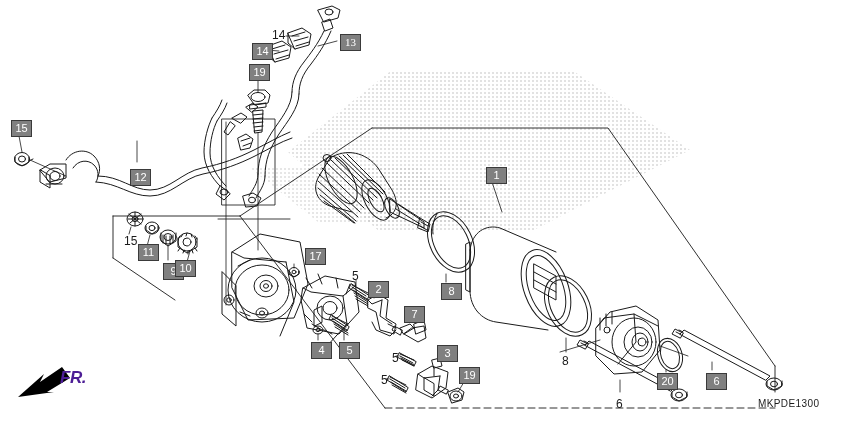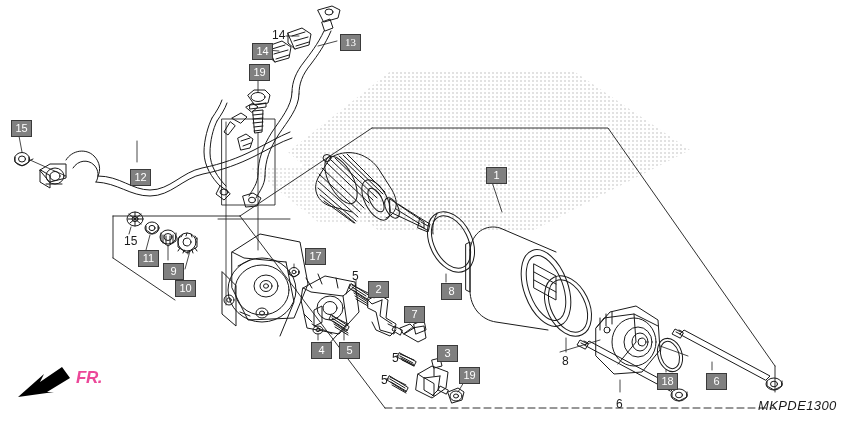--- a/index.html
+++ b/index.html
@@ -31,34 +31,32 @@
   .plain{
     position:absolute;
     color:#1a1a1a;
     font-size:12px;
     line-height:13px;
     user-select:none;
   }
   #partno{
     position:absolute;
     color:#1a1a1a;
-    font-size:13px;
+    font-size:10px;
     letter-spacing:0.4px;
     white-space:nowrap;
-    font-style:italic;
   }
   #fr-text{
     position:absolute;
     font-family:"Liberation Sans", sans-serif;
     font-size:17px;
     font-weight:bold;
     font-style:italic;
-    color:#ec4899;
+    color:#4c1d95;
     letter-spacing:-0.5px;
-    margin-left:16px;
   }
 </style>
 </head>
 <body>
 
 <div id="sheet">
 
   <svg id="art" viewBox="0 0 842 421" xmlns="http://www.w3.org/2000/svg">
     <defs>
       <pattern id="dots" width="4" height="4" patternUnits="userSpaceOnUse">
@@ -411,33 +409,33 @@
 
     </g>
   </svg>
 
   <div id="boxed-labels">
       <div class="lbl" style="left: 11px; top: 120px;">15</div>
       <div class="lbl" style="left: 130px; top: 125px; margin-top: 44px;">12</div>
       <div class="lbl" style="left: 249px; top: 64px;">19</div>
       <div class="lbl" style="left: 252px; top: 43px;">14</div>
       <div class="lbl" style="left: 340px; top: 34px; font-family: Liberation Serif, serif;">13</div>
-      <div class="lbl" style="left: 138px; top: 250px;">11</div>
+      <div class="lbl" style="left: 138px; top: 244px;">11</div>
       <div class="lbl" style="left: 163px; top: 263px;">9</div>
-      <div class="lbl" style="left: 175px; top: 280px;">10</div>
+      <div class="lbl" style="left: 175px; top: 260px;">10</div>
       <div class="lbl" style="left: 305px; top: 248px;">17</div>
       <div class="lbl" style="left: 311px; top: 342px;">4</div>
       <div class="lbl" style="left: 339px; top: 342px;">5</div>
       <div class="lbl" style="left: 368px; top: 281px;">2</div>
       <div class="lbl" style="left: 404px; top: 306px;">7</div>
       <div class="lbl" style="left: 437px; top: 345px;">3</div>
       <div class="lbl" style="left: 459px; top: 367px;">19</div>
       <div class="lbl" style="left: 486px; top: 167px;">1</div>
       <div class="lbl" style="left: 441px; top: 283px;">8</div>
-      <div class="lbl" style="left: 657px; top: 373px;">18</div>
+      <div class="lbl" style="left: 657px; top: 373px;">20</div>
       <div class="lbl" style="left: 706px; top: 373px;">6</div>
     </div>
 
   <div id="plain-labels">
       <div class="plain" style="left: 272px; top: 29px;">14</div>
       <div class="plain" style="left: 124px; top: 235px;">15</div>
       <div class="plain" style="left: 352px; top: 270px;">5</div>
       <div class="plain" style="left: 392px; top: 352px;">5</div>
       <div class="plain" style="left: 381px; top: 374px;">5</div>
       <div class="plain" style="left: 562px; top: 355px;">8</div>

